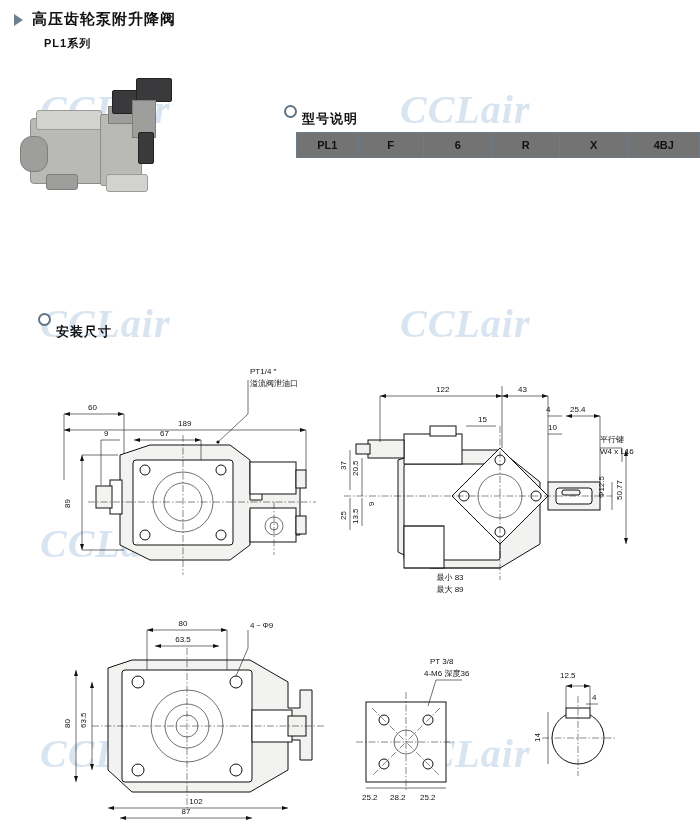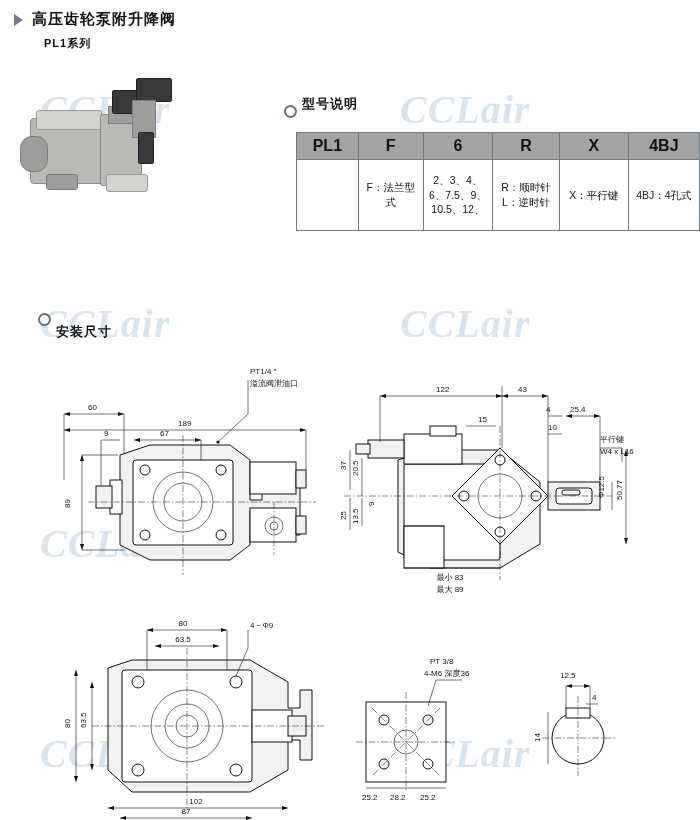--- a/index.html
+++ b/index.html
@@ -62,21 +62,21 @@
   
   .tbl{position:absolute;left:296px;top:132px;border-collapse:collapse;}
   .tbl td{
     border:1px solid #6d7b88;
     text-align:center;
     vertical-align:middle;
     font-size:10.5px;
     padding:2px 3px;
     line-height:1.35;
   }
-  .tbl .hdr td{height:20px;font-weight:bold;font-size:16px;background:#a3a3a3;}
+  .tbl .hdr td{height:20px;font-weight:bold;font-size:11px;background:#737373;}
   .tbl .r2 td{height:34px;}
   .tbl .r3 td{height:66px;}
   .c1{width:56px;}.c2{width:60px;}.c3{width:64px;}.c4{width:62px;}.c5{width:64px;}.c6{width:66px;}
 
   
   svg.dwg{position:absolute;left:0;top:330px;width:700px;height:490px;}
   svg.dwg text{font-family:"Liberation Sans","DejaVu Sans",sans-serif;font-size:8px;fill:#111;}
   svg.dwg .dim{stroke:#111;stroke-width:.6;fill:none;}
   svg.dwg .thin{stroke:#111;stroke-width:.6;fill:none;}
   svg.dwg .ctr{stroke:#111;stroke-width:.5;fill:none;stroke-dasharray:7 2 1.5 2;}
@@ -109,42 +109,31 @@
     <div class="pmid" style="left:96px;top:36px;width:28px;height:16px;"></div>
     <div class="pdark" style="left:100px;top:20px;width:26px;height:22px;border-radius:2px;"></div>
     <div class="pdark" style="left:124px;top:8px;width:34px;height:22px;border-radius:2px;"></div>
     <div class="pmid" style="left:120px;top:30px;width:22px;height:36px;"></div>
     <div class="pdark" style="left:126px;top:62px;width:14px;height:30px;border-radius:2px;"></div>
     <div class="plight" style="left:94px;top:104px;width:40px;height:16px;border-radius:3px;"></div>
     <div class="pmid" style="left:34px;top:104px;width:30px;height:14px;border-radius:3px;"></div>
   </div>
 
   <div class="dot" style="left:284px;top:105px;"></div>
-  <div class="sec-title" style="left:302px;top:95px;text-align:right;">型号说明</div>
+  <div class="sec-title" style="left:302px;top:110px;text-align:right;">型号说明</div>
 
   <table class="tbl">
     <tbody>
         <tr class="hdr">
       <td class="c1">PL1</td>
       <td class="c2">F</td>
       <td class="c3">6</td>
       <td class="c4">R</td>
       <td class="c5">X</td>
       <td class="c6">4BJ</td>
-    </tr>
-    <tr class="r3">
-      <td></td>
-      <td style="white-space:pre-line">F：法兰型式</td>
-      <td style="white-space:pre-line">2、3、4、
-6、7.5、9、
-10.5、12、</td>
-      <td style="white-space:pre-line">R：顺时针
-L：逆时针</td>
-      <td style="white-space:pre-line">X：平行键</td>
-      <td style="white-space:pre-line">4BJ：4孔式</td>
     </tr>
   </tbody>
     </table>
 
   <div class="dot" style="left:38px;top:313px;"></div>
   <div class="sec-title" style="left:56px;top:323px;">安装尺寸</div>
 
   <svg class="dwg" viewBox="0 0 700 490">
 
     <g>

